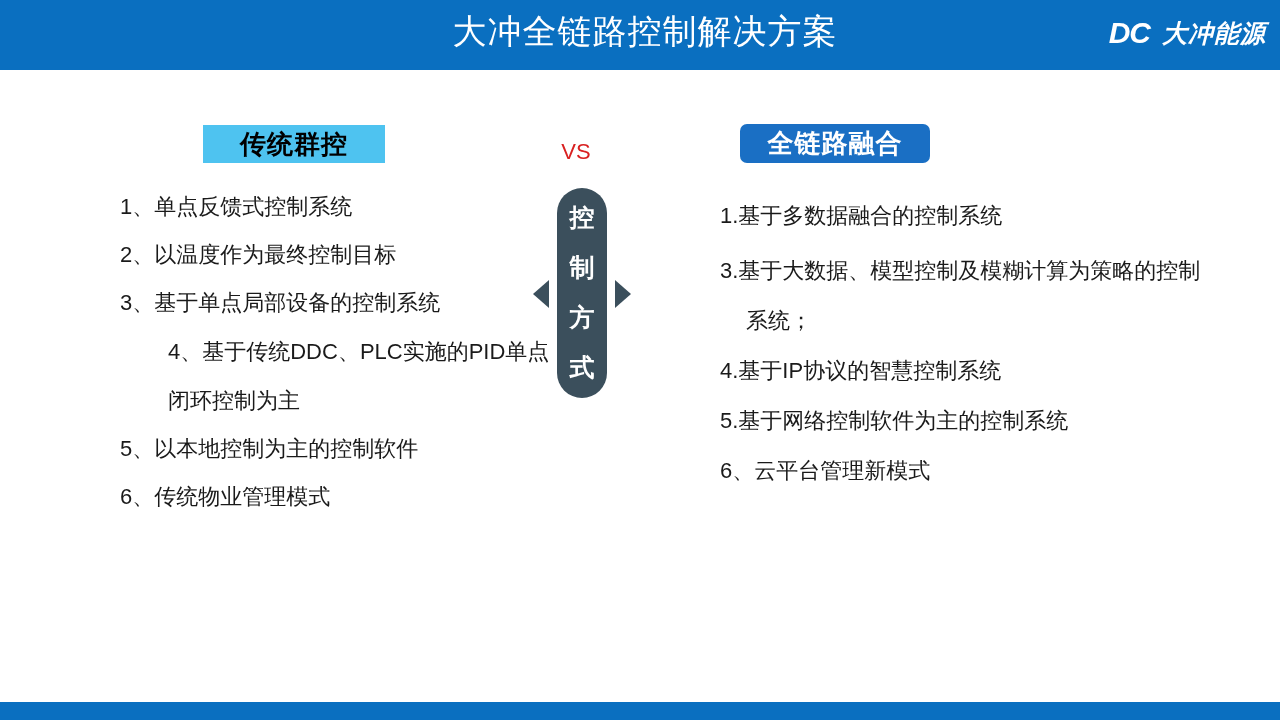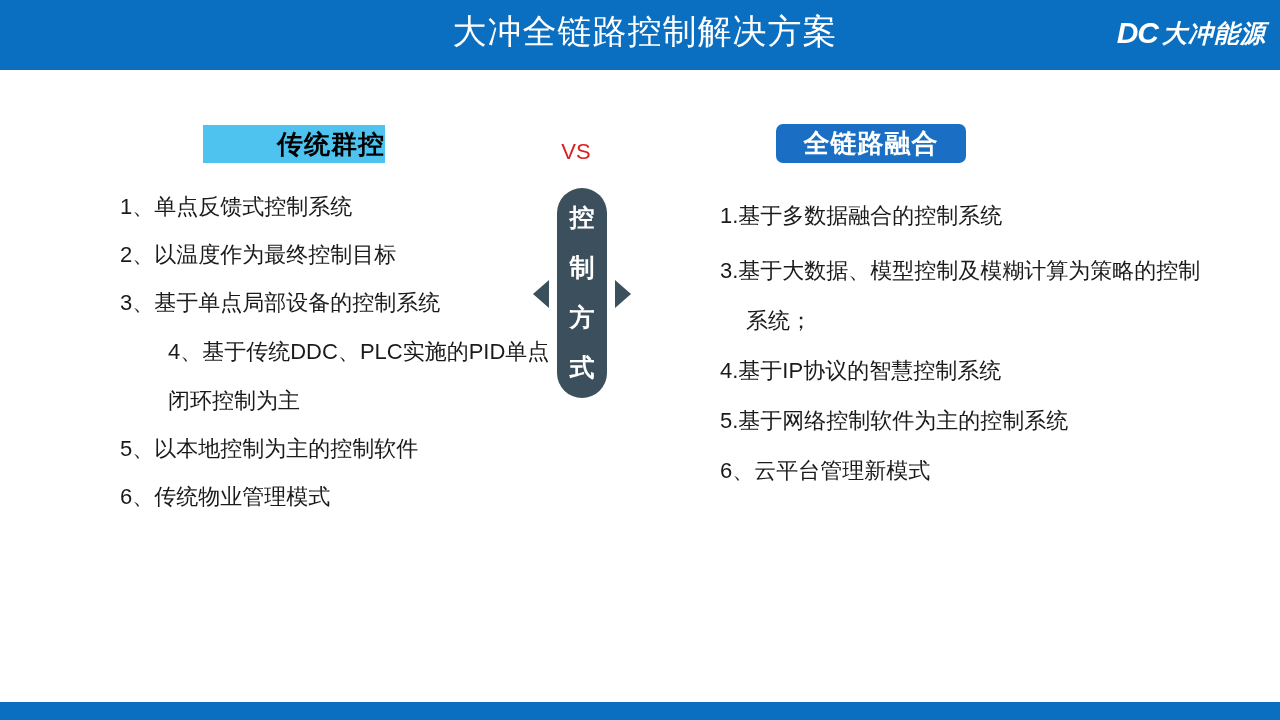--- a/index.html
+++ b/index.html
@@ -37,21 +37,21 @@
     letter-spacing: 1px;
     line-height: 46px;
     white-space: nowrap;
   }
   .logo {
     position: absolute;
     right: 14px;
     top: 16px;
     display: flex;
     align-items: center;
-    gap: 4px;
+    gap: 12px;
     color: #ffffff;
     text-align: right;
   }
   .logo-dc {
     font-size: 30px;
     font-weight: bold;
     font-style: italic;
     letter-spacing: -1px;
     line-height: 34px;
   }
@@ -78,21 +78,21 @@
     position: absolute;
     left: 203px;
     top: 125px;
     width: 182px;
     height: 38px;
     background: #4ec3f0;
     color: #000000;
     font-size: 26px;
     font-weight: bold;
     line-height: 38px;
-    text-align: right;
+    text-align: center;
     letter-spacing: 1px;
   }
   .left-list {
     position: absolute;
     left: 120px;
     top: 183px;
     width: 430px;
     color: #1a1a1a;
     font-size: 22px;
     line-height: 48px;
@@ -164,21 +164,20 @@
     width: 190px;
     height: 39px;
     background: #1a6fc4;
     border-radius: 7px;
     color: #ffffff;
     font-size: 26px;
     font-weight: bold;
     line-height: 39px;
     text-align: center;
     letter-spacing: 1px;
-    margin-left: 36px;
   }
   .right-list {
     position: absolute;
     left: 688px;
     top: 186px;
     width: 588px;
     color: #1a1a1a;
     font-size: 22px;
     line-height: 60px;
   }

